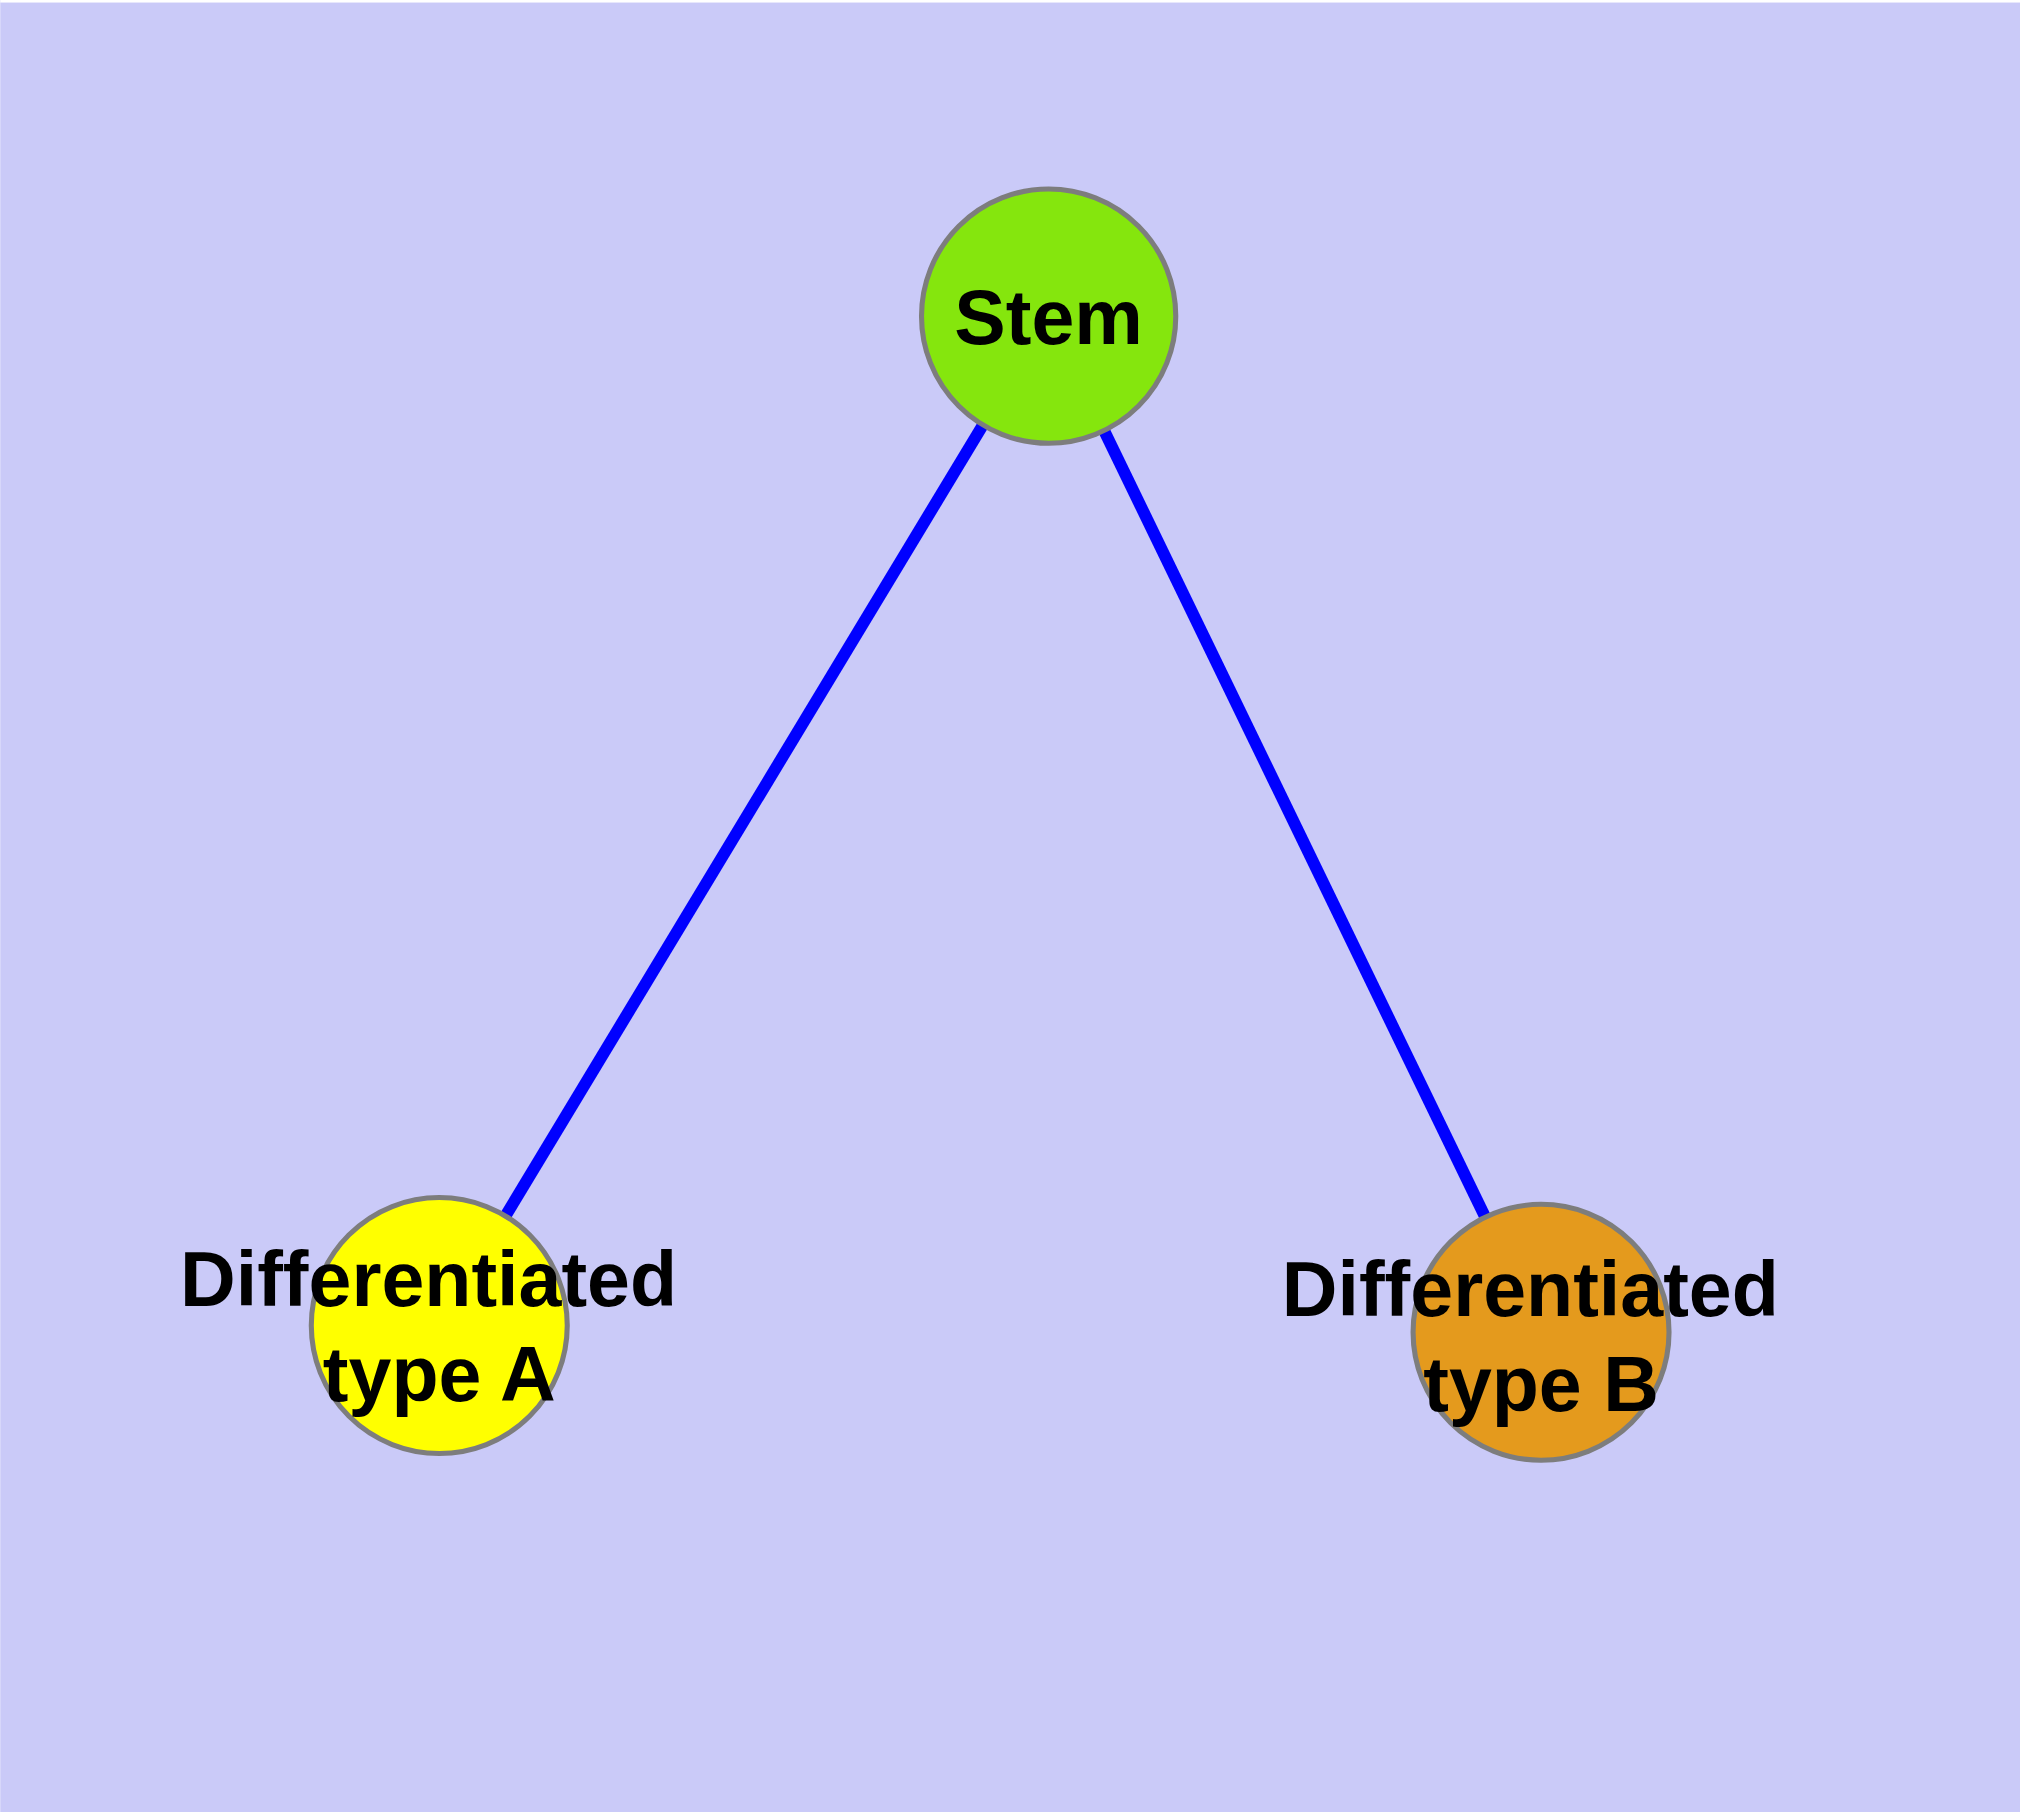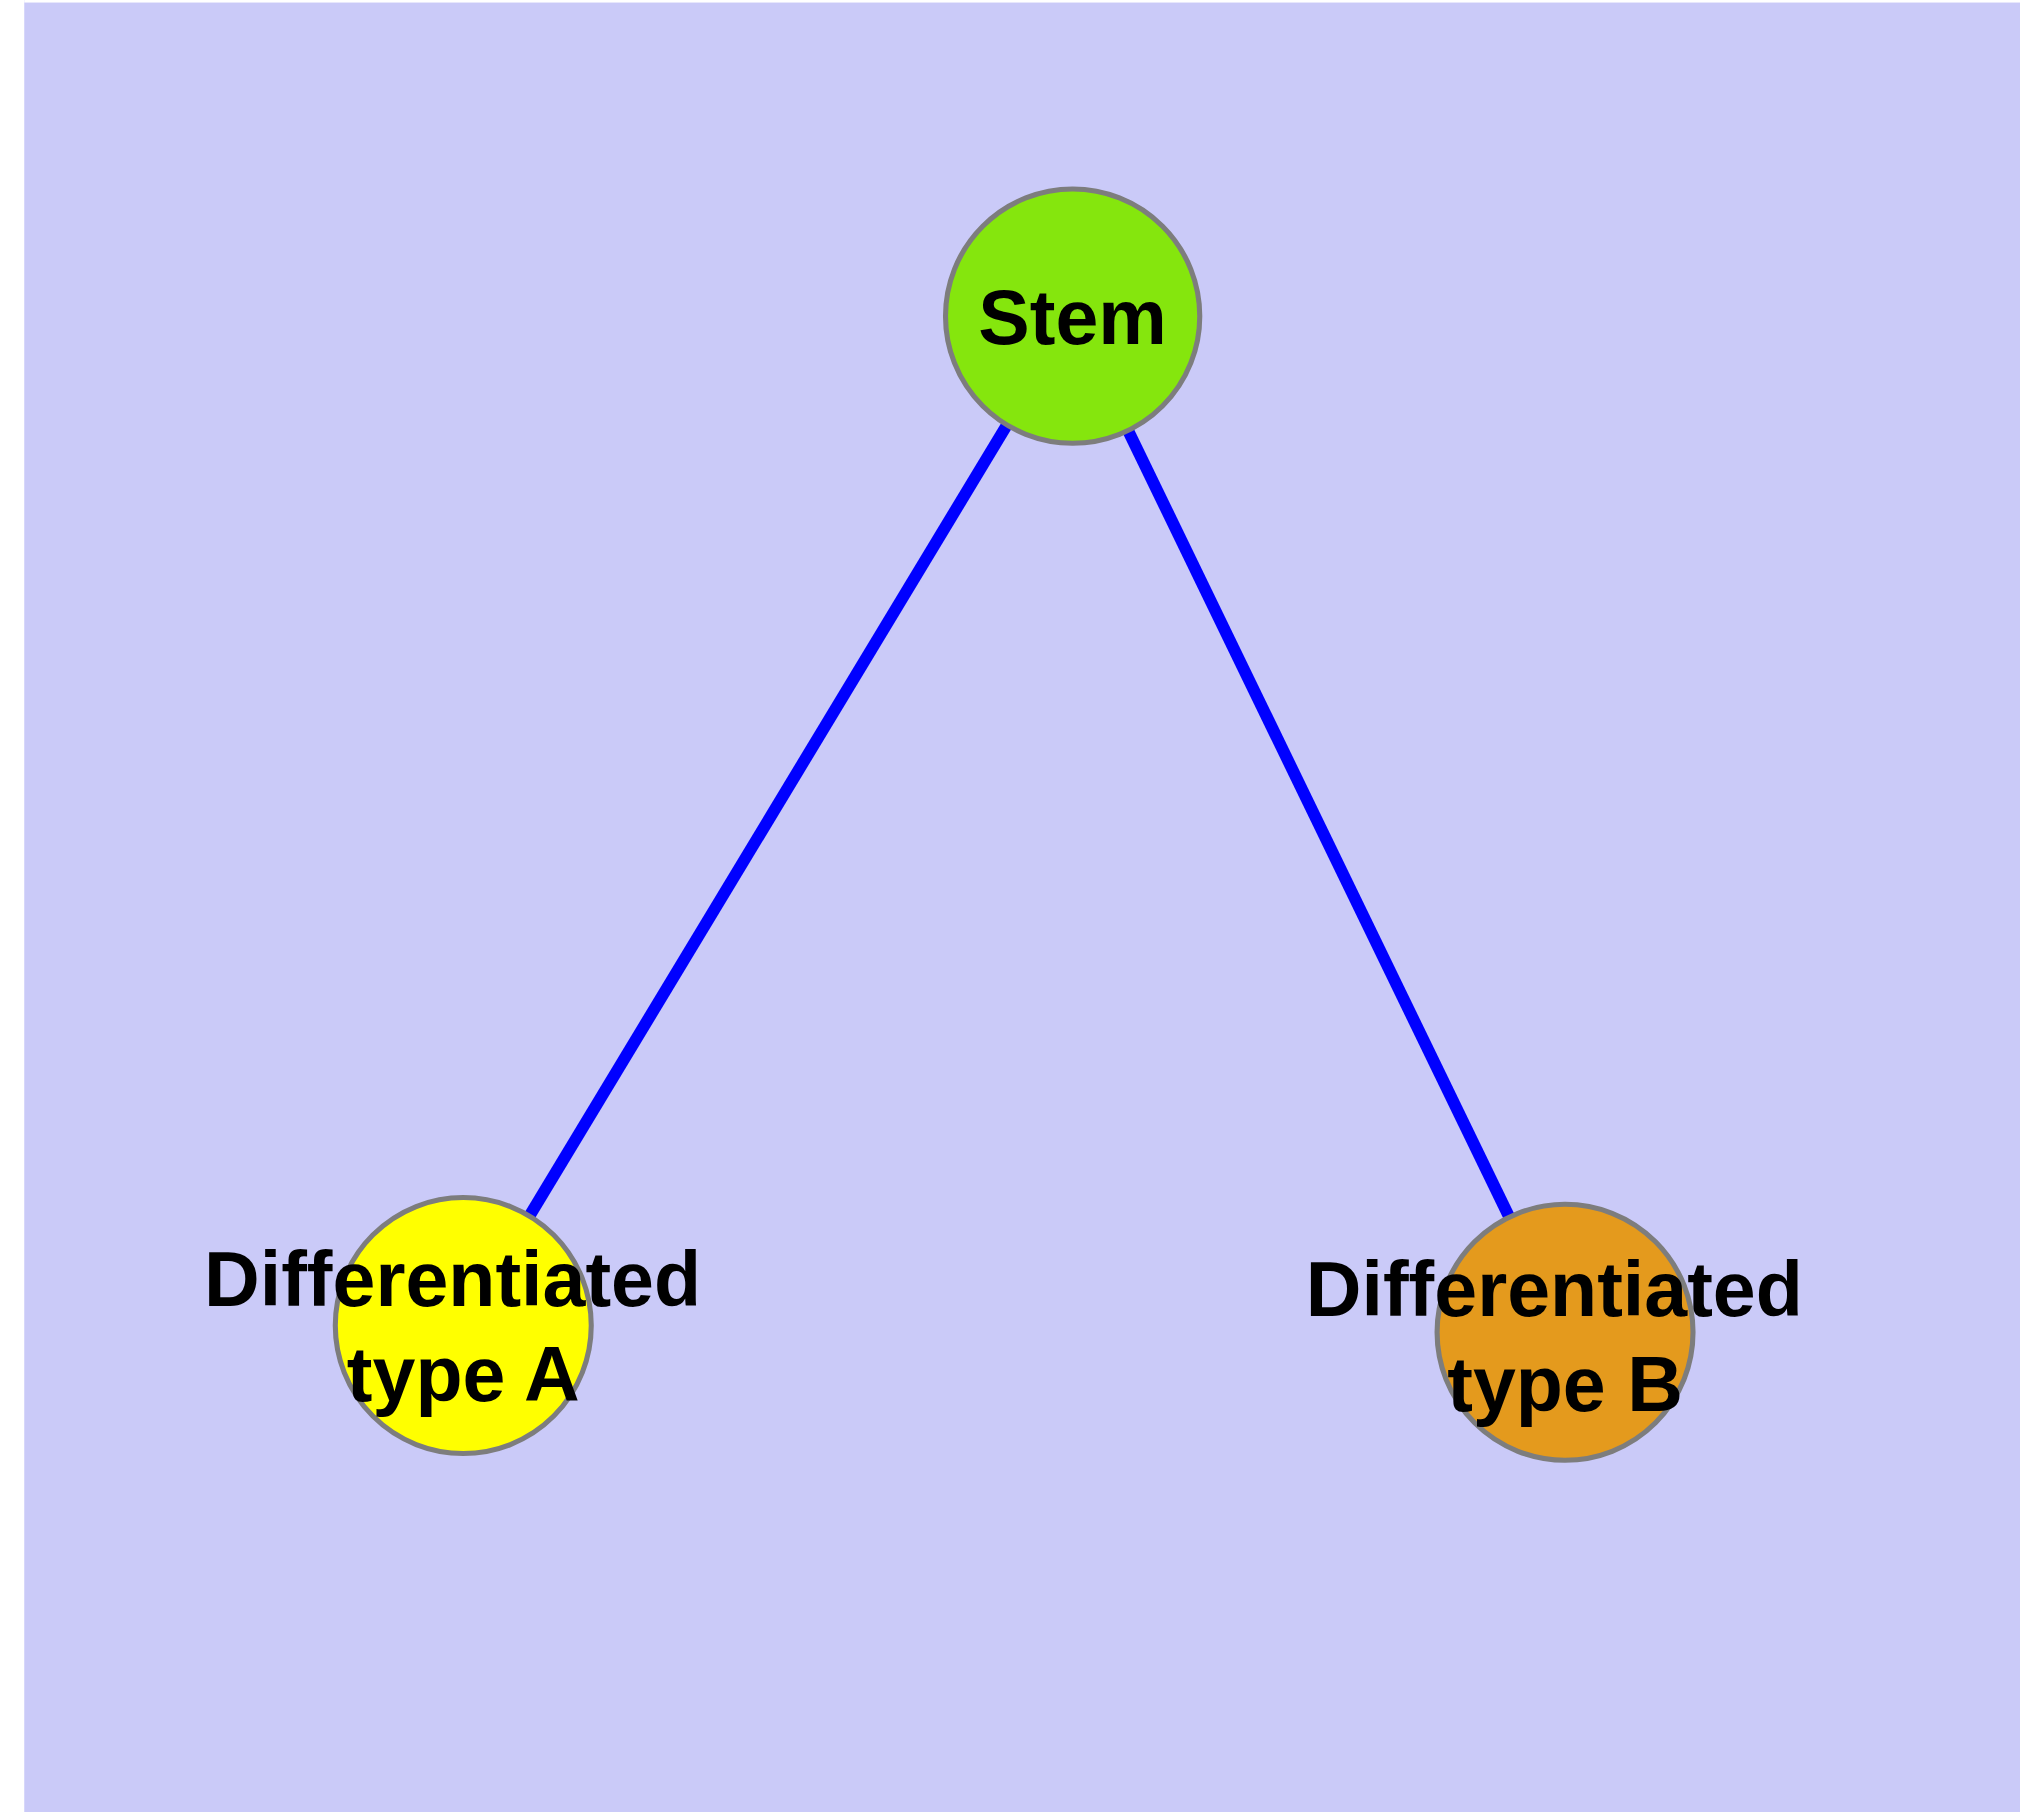--- a/index.html
+++ b/index.html
@@ -6,21 +6,20 @@
     margin: 0;
     padding: 0;
     width: 2021px;
     height: 1812px;
     overflow: hidden;
   }
   .canvas {
     position: relative;
     width: 1848px;
     height: 1812px;
-    margin-left: 24px;
   }
   svg.diagram {
     display: block;
     width: 2021px;
     height: 1812px;
   }
   .node-label {
     font-family: "Liberation Sans", sans-serif;
     font-weight: bold;
     font-size: 91px;

